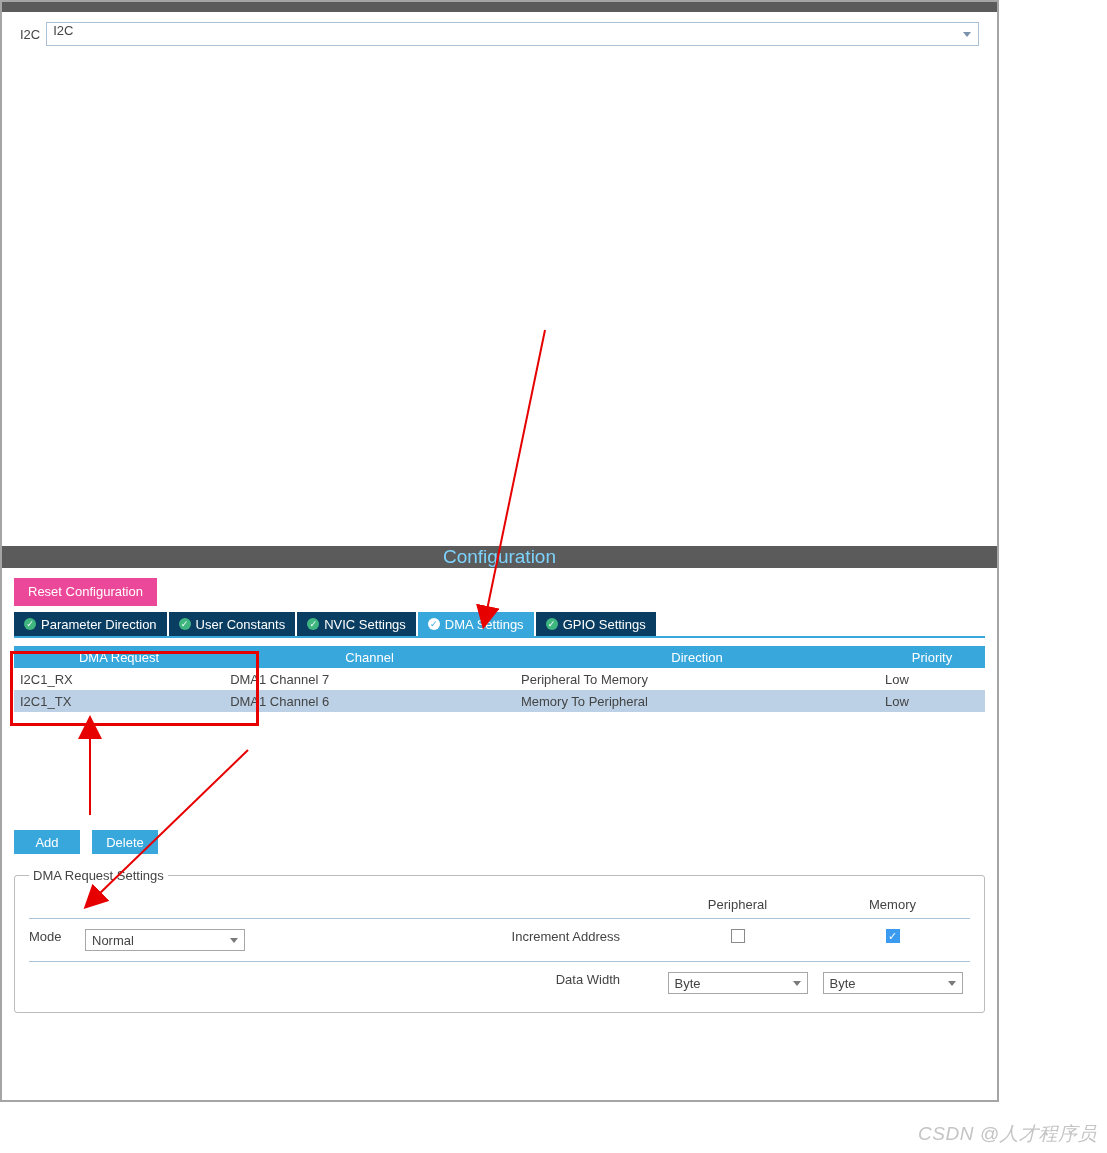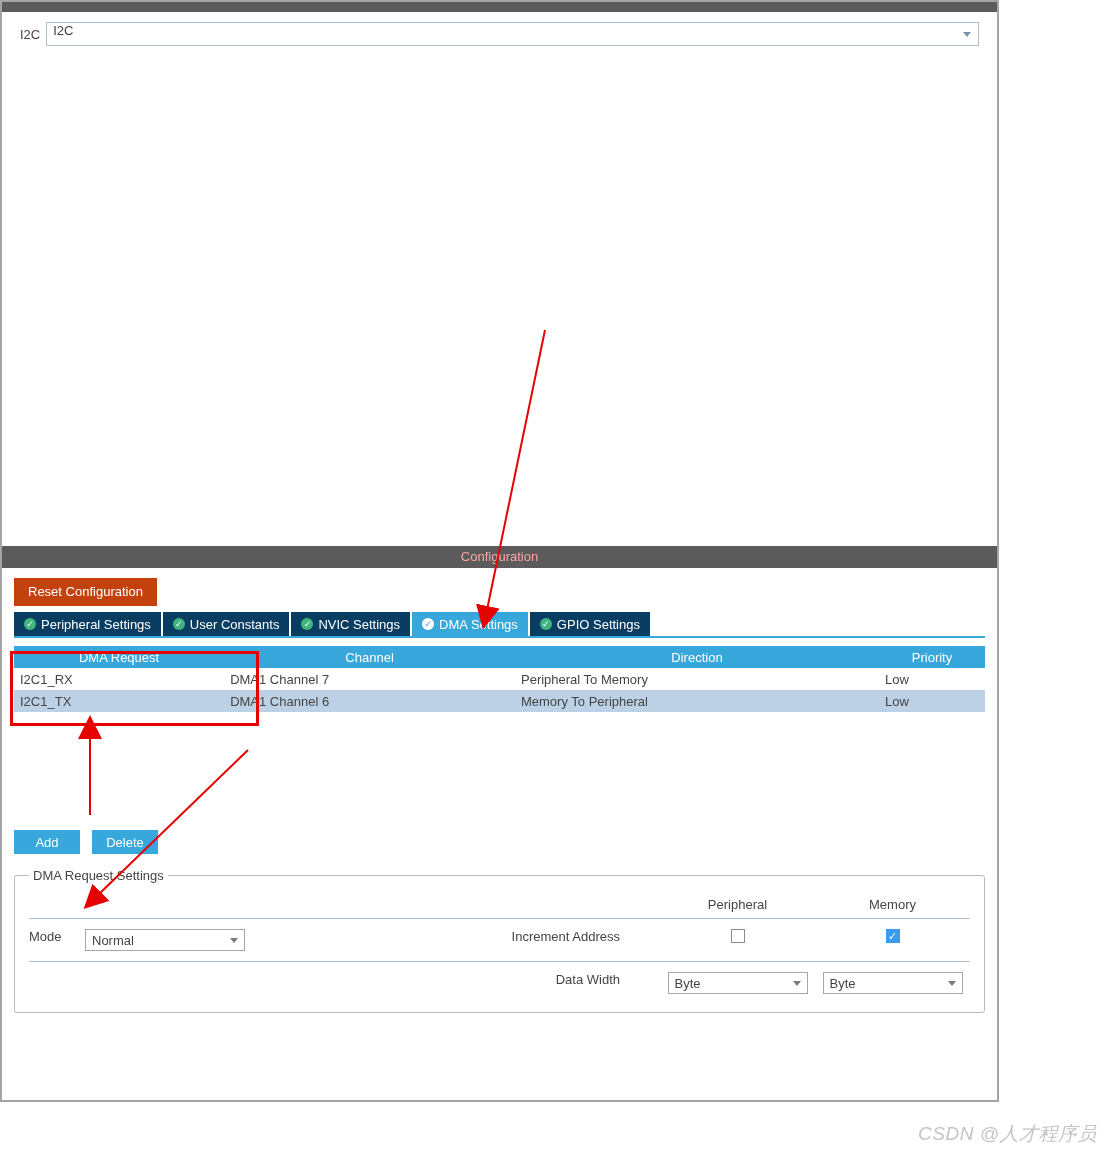--- a/index.html
+++ b/index.html
@@ -4,23 +4,23 @@
 <style>
 *{box-sizing:border-box;margin:0;padding:0;font-family:Arial,Helvetica,sans-serif;font-size:13px}
 body{background:#fff;width:1107px;height:1153px;position:relative;overflow:hidden}
 .outer{position:absolute;left:0;top:0;width:999px;height:1102px;border:2px solid #a5a5a5;background:#fff}
 .top-bar{height:10px;background:#5b5b5b}
 .mode-row{padding:10px 18px;display:flex;align-items:center;gap:6px}
 .mode-label{color:#444}
 .mode-select{flex:1;height:24px;border:1px solid #a9c0d7;background:#fff;padding:0 6px;color:#444;position:relative}
 .mode-select::after{content:"";position:absolute;right:7px;top:9px;border-left:4px solid transparent;border-right:4px solid transparent;border-top:5px solid #7a92ab}
 .whitespace{height:490px}
-.config-title{height:22px;background:#5b5b5b;color:#fca5a5;text-align:center;line-height:22px;font-size:13px}
+.config-title{height:22px;background:#5b5b5b;color:#7dd3fc;text-align:center;line-height:22px;font-size:19px}
 .config-body{padding:10px 12px 10px 12px}
-.reset-btn{display:inline-block;background:#c2410c;color:#fff;height:28px;line-height:28px;padding:0 14px;border:none;margin-bottom:6px;cursor:pointer}
+.reset-btn{display:inline-block;background:#ec4899;color:#fff;height:28px;line-height:28px;padding:0 14px;border:none;margin-bottom:6px;cursor:pointer}
 .tabs{display:flex;border-bottom:2px solid #38a7dc}
 .tab{display:flex;align-items:center;gap:5px;height:24px;padding:0 10px;background:#0a3d62;color:#fff;margin-right:2px;cursor:pointer;white-space:nowrap}
 .tab.active{background:#38a7dc}
 .check-circle{width:12px;height:12px;border-radius:50%;background:#3fb67f;display:inline-flex;align-items:center;justify-content:center;color:#fff;font-size:9px;line-height:1}
 .tab.active .check-circle{background:#fff;color:#38a7dc}
 .dma-table{margin-top:8px;border-collapse:collapse;width:100%}
 .dma-table th{background:#38a7dc;color:#fff;font-weight:normal;height:22px;text-align:center}
 .dma-table td{height:22px;padding:0 6px;color:#444}
 .row-odd td{background:#fff}
 .row-even td{background:#bcd1e6}
@@ -61,21 +61,21 @@
   <div class="whitespace"></div>
 
   <div class="config-title">Configuration</div>
 
   <div class="config-body">
     <button class="reset-btn">Reset Configuration</button>
 
     <div class="tabs">
       <div class="tab">
           <span class="check-circle">✓</span>
-          <span>Peripheral Settings</span>
+          <span>Parameter Direction</span>
         </div>
       <div class="tab">
           <span class="check-circle">✓</span>
           <span>User Constants</span>
         </div>
       <div class="tab">
           <span class="check-circle">✓</span>
           <span>NVIC Settings</span>
         </div>
       <div class="tab active">

